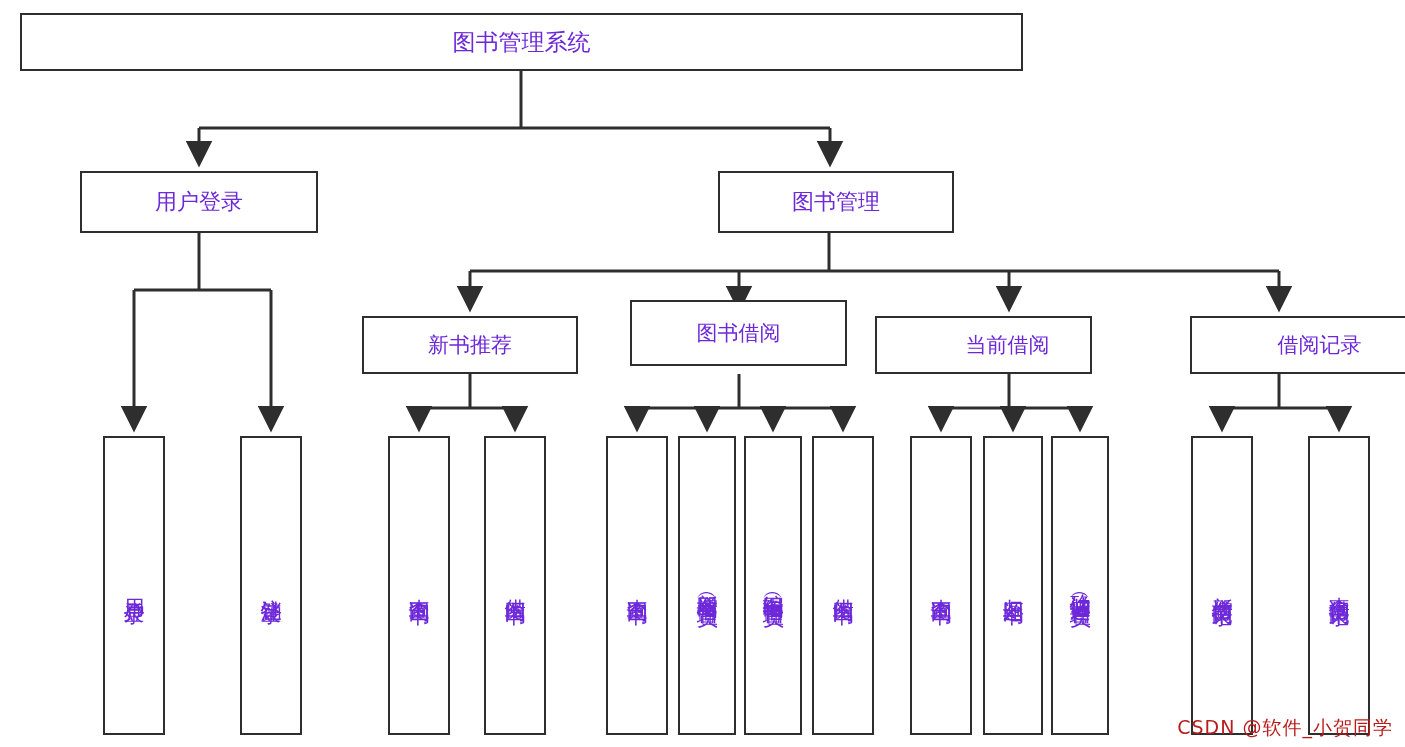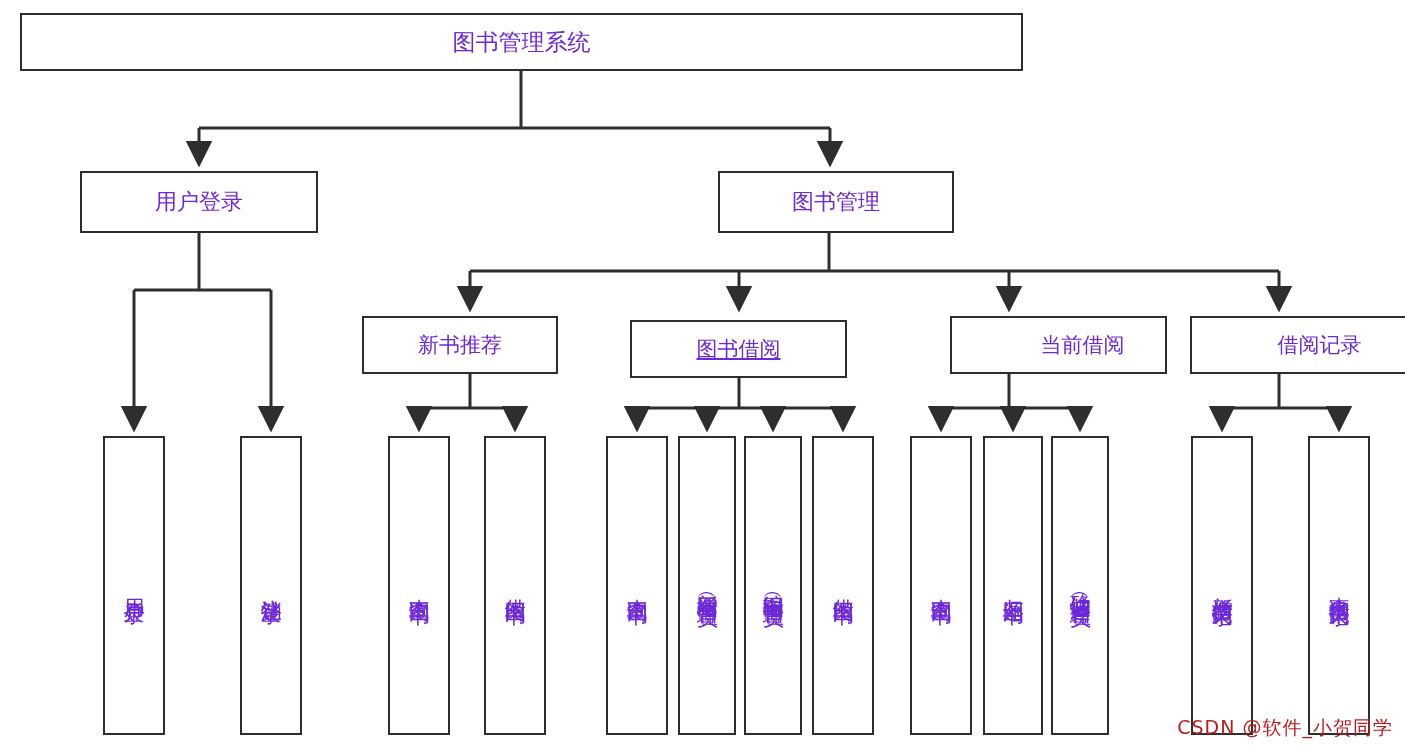--- a/index.html
+++ b/index.html
@@ -129,27 +129,27 @@
     <span class="lbl">图书管理系统</span>
   </div>
 
   <div class="node level1" style="left:80px; top:171px; width:238px; height:62px;">
     <span class="lbl">用户登录</span>
   </div>
   <div class="node level1" style="left:711px; top:171px; width:236px; height:62px;margin-left:7px;">
     <span class="lbl">图书管理</span>
   </div>
 
-  <div class="node level2" style="left:362px; top:316px; width:196px; height:58px;">
+  <div class="node level2" style="left:362px; top:316px; width:216px; height:58px;">
     <span class="lbl">新书推荐</span>
   </div>
-  <div class="node level2" style="left:630px; top:320px; width:217px; height:58px;text-decoration:underline;">
+  <div class="node level2" style="left:630px; top:300px; width:217px; height:66px;">
     <span class="lbl">图书借阅</span>
   </div>
-  <div class="node level2" style="left:950px; top:316px; width:217px; height:58px;padding-left:48px;">
+  <div class="node level2" style="left:875px; top:316px; width:217px; height:58px;padding-left:48px;">
     <span class="lbl">当前借阅</span>
   </div>
   <div class="node level2" style="left:1190px; top:316px; width:259px; height:58px;">
     <span class="lbl">借阅记录</span>
   </div>
 
   <div class="node leaf" style="left:103px; top:436px; width:62px; height:299px;">
     <span class="lbl">用户登录</span>
   </div>
   <div class="node leaf" style="left:240px; top:436px; width:62px; height:299px;">

